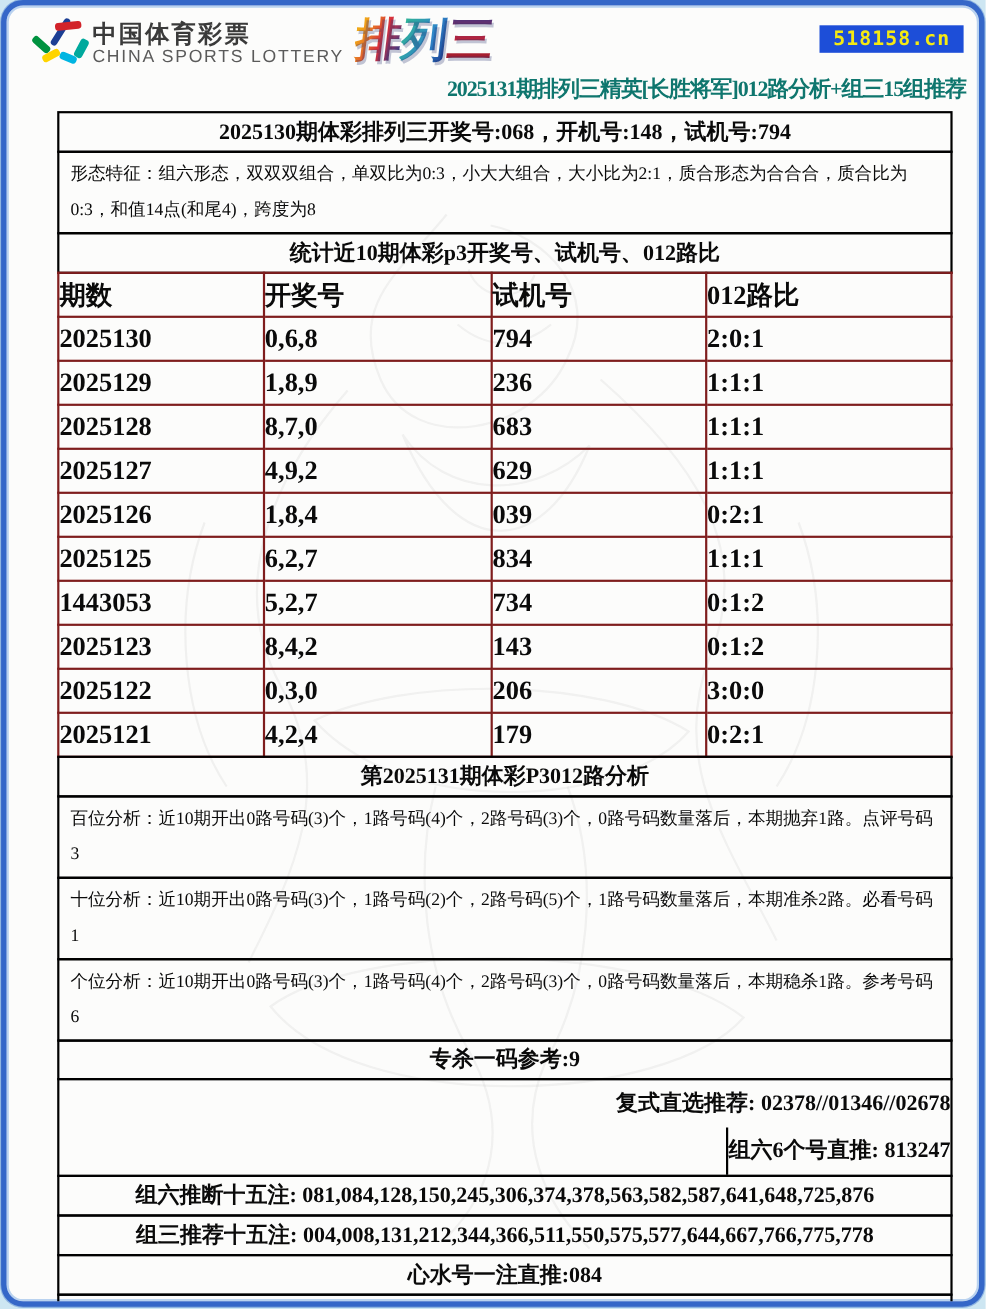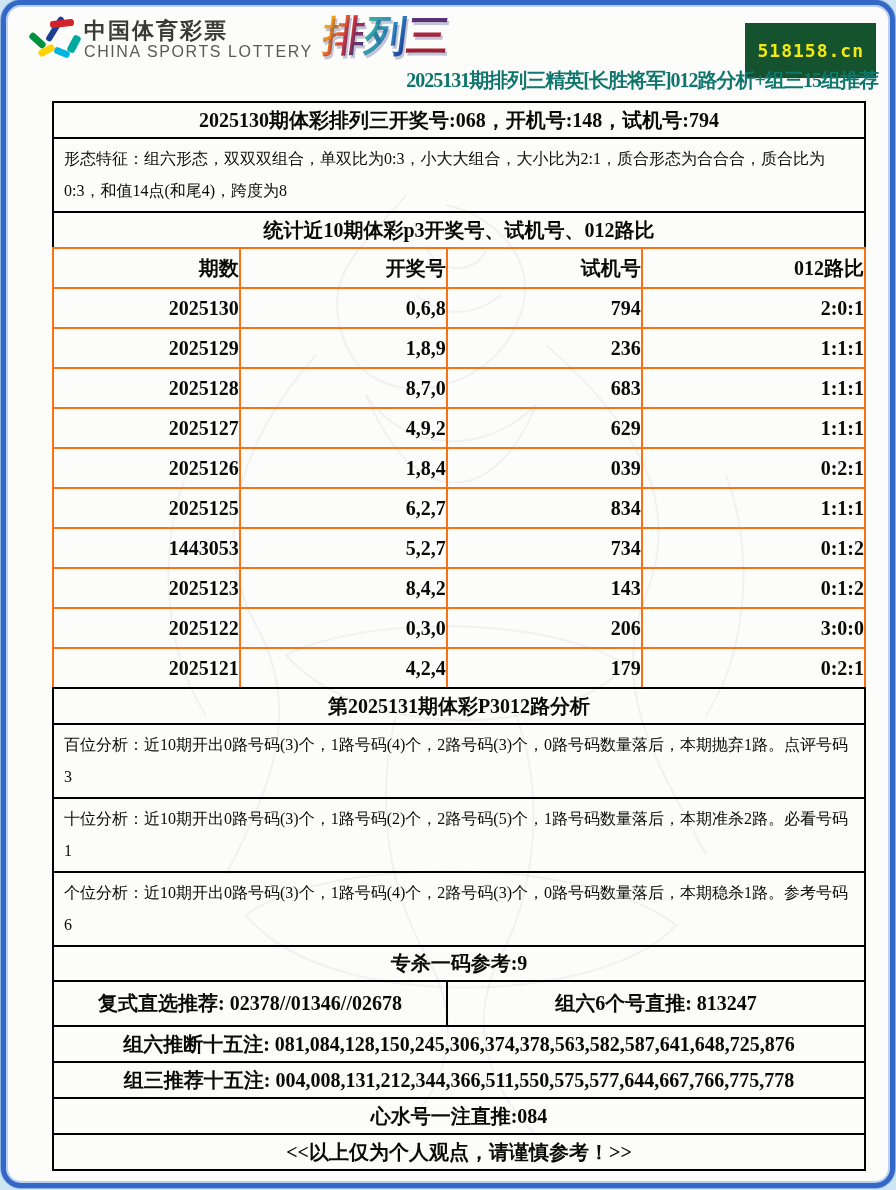--- a/index.html
+++ b/index.html
@@ -35,23 +35,23 @@
   .brand-text { margin-left: 8px; margin-top: 6px; }
   .brand-cn { font-family: "Liberation Sans", "DejaVu Sans", sans-serif; font-size: 22px; font-weight: bold; color: #3a3a3a; letter-spacing: 2px; line-height: 1.1; }
   .brand-en { font-family: "Liberation Sans", "DejaVu Sans", sans-serif; font-size: 16px; font-weight: normal; color: #5a5a5a; letter-spacing: 1.6px; }
   .game-logo { font-family: "DejaVu Sans", sans-serif; font-size: 42px; font-weight: bold; line-height: 46px; margin-left: 10px; transform: skewX(-7deg); text-shadow: 2px 3px 0 rgba(40,50,110,0.28); }
   .g-char { background-clip: text; -webkit-background-clip: text; color: transparent; }
   .g-pai  { background-image: linear-gradient(110deg, #f0a818 15%, #d8303c 55%, #27398e 95%); }
   .g-lie  { background-image: linear-gradient(110deg, #30b09a 10%, #2f86c9 60%, #1c3f94 95%); }
   .g-san  { background-image: linear-gradient(180deg, #2c3890 0%, #c42134 55%, #8c1c2c 100%); }
   .site-badge {
     position: absolute; right: 2px; top: 10px;
-    background: #14532d; color: #f5e912;
+    background: #1d4ed8; color: #f5e912;
     font-family: "DejaVu Sans Mono", monospace; font-weight: bold; font-size: 18px;
-    padding: 17px 12px; letter-spacing: 1px;
+    padding: 2px 12px; letter-spacing: 1px;
   }
 
   
   .main-title {
     position: relative; z-index: 2;
     font-size: 20px; font-weight: bold; color: #0f766e;
     text-align: right; white-space: nowrap; letter-spacing: -1px;
     margin: 2px 0 7px 0;
   }
 
@@ -65,28 +65,28 @@
     min-height: 36px; padding: 2px 8px; line-height: 1.45;
   }
   .row:first-child { margin-top: 0; }
   .row.bold { font-weight: bold; }
   .row.left { justify-content: flex-start; text-align: left; font-size: 16px; padding: 4px 10px; line-height: 32px; }
   .row.tall { min-height: 38px; }
   .row.para { min-height: 68px; }
 
   table.stats { width: 100%; border-collapse: collapse; margin-top: -2px; table-layout: fixed; }
   table.stats th, table.stats td {
-    border: 2px solid #f97316; text-align: right;
-    height: 40px; font-size: 20px;
+    border: 2px solid #7f1d1d; text-align: left;
+    height: 40px; font-size: 24px;
   }
   table.stats th { font-weight: bold; }
   table.stats td { font-weight: bold; }
   col.c1 { width: 23%; } col.c2 { width: 25.5%; } col.c3 { width: 24%; } col.c4 { width: 27.5%; }
 
-  .row.split { padding: 0; align-items: flex-end; }
+  .row.split { padding: 0; align-items: flex-end; flex-direction: column; }
   .split-cell { flex: 0 0 48.4%; display: flex; align-items: center; justify-content: center; font-weight: bold; min-height: 43px; }
   .split-cell + .split-cell { flex: 0 0 51.6%; border-left: 2px solid #000; }
 </style>
 </head>
 <body>
 
 <div class="page-frame">
   <div class="content">
 
     <svg class="watermark" width="780" height="1000" viewBox="0 0 780 1000" fill="none" stroke="#9a9a9a" stroke-opacity="0.22" stroke-width="2">

